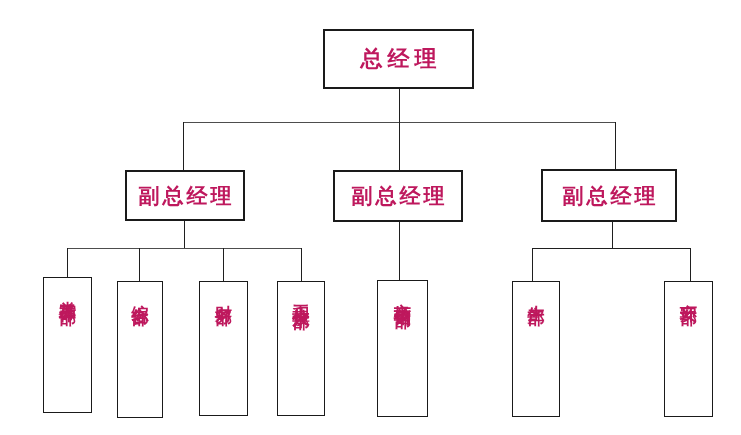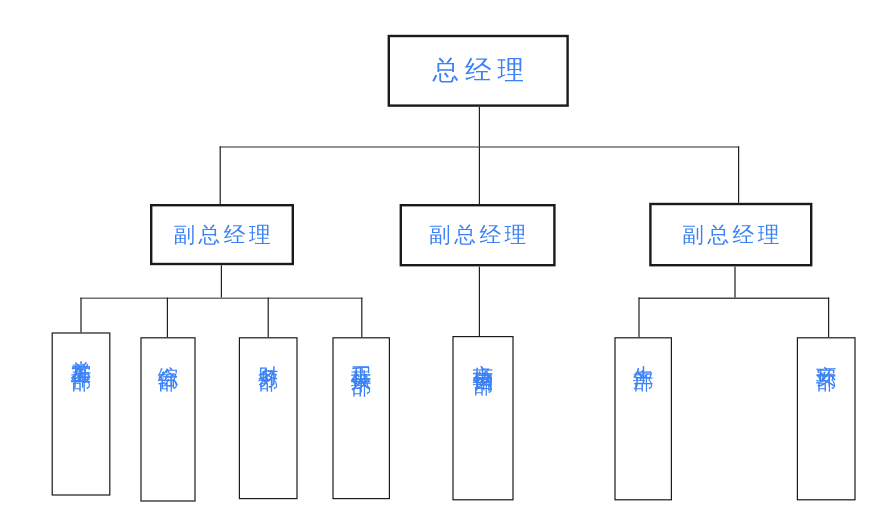--- a/index.html
+++ b/index.html
@@ -17,30 +17,30 @@
     width: 741px; height: 435px;
     background: #ffffff;
   }
   .node {
     position: absolute;
     background: #ffffff;
     border: 2px solid #1a1a1a;
     display: flex;
     align-items: center;
     justify-content: center;
-    color: #3b82f6;
-    font-weight: normal;
+    color: #be185d;
+    font-weight: bold;
   }
   .node.lv1 {
     font-size: 22px;
     letter-spacing: 5px;
     text-indent: 5px; 
   }
   .node.lv2 {
-    font-size: 18px;
+    font-size: 21px;
     letter-spacing: 3px;
     text-indent: 3px;
   }
   .node.lv3 {
     border-width: 1px;
     align-items: flex-start;
     padding-top: 9px;
     font-size: 17px;
   }
   .vtext {

